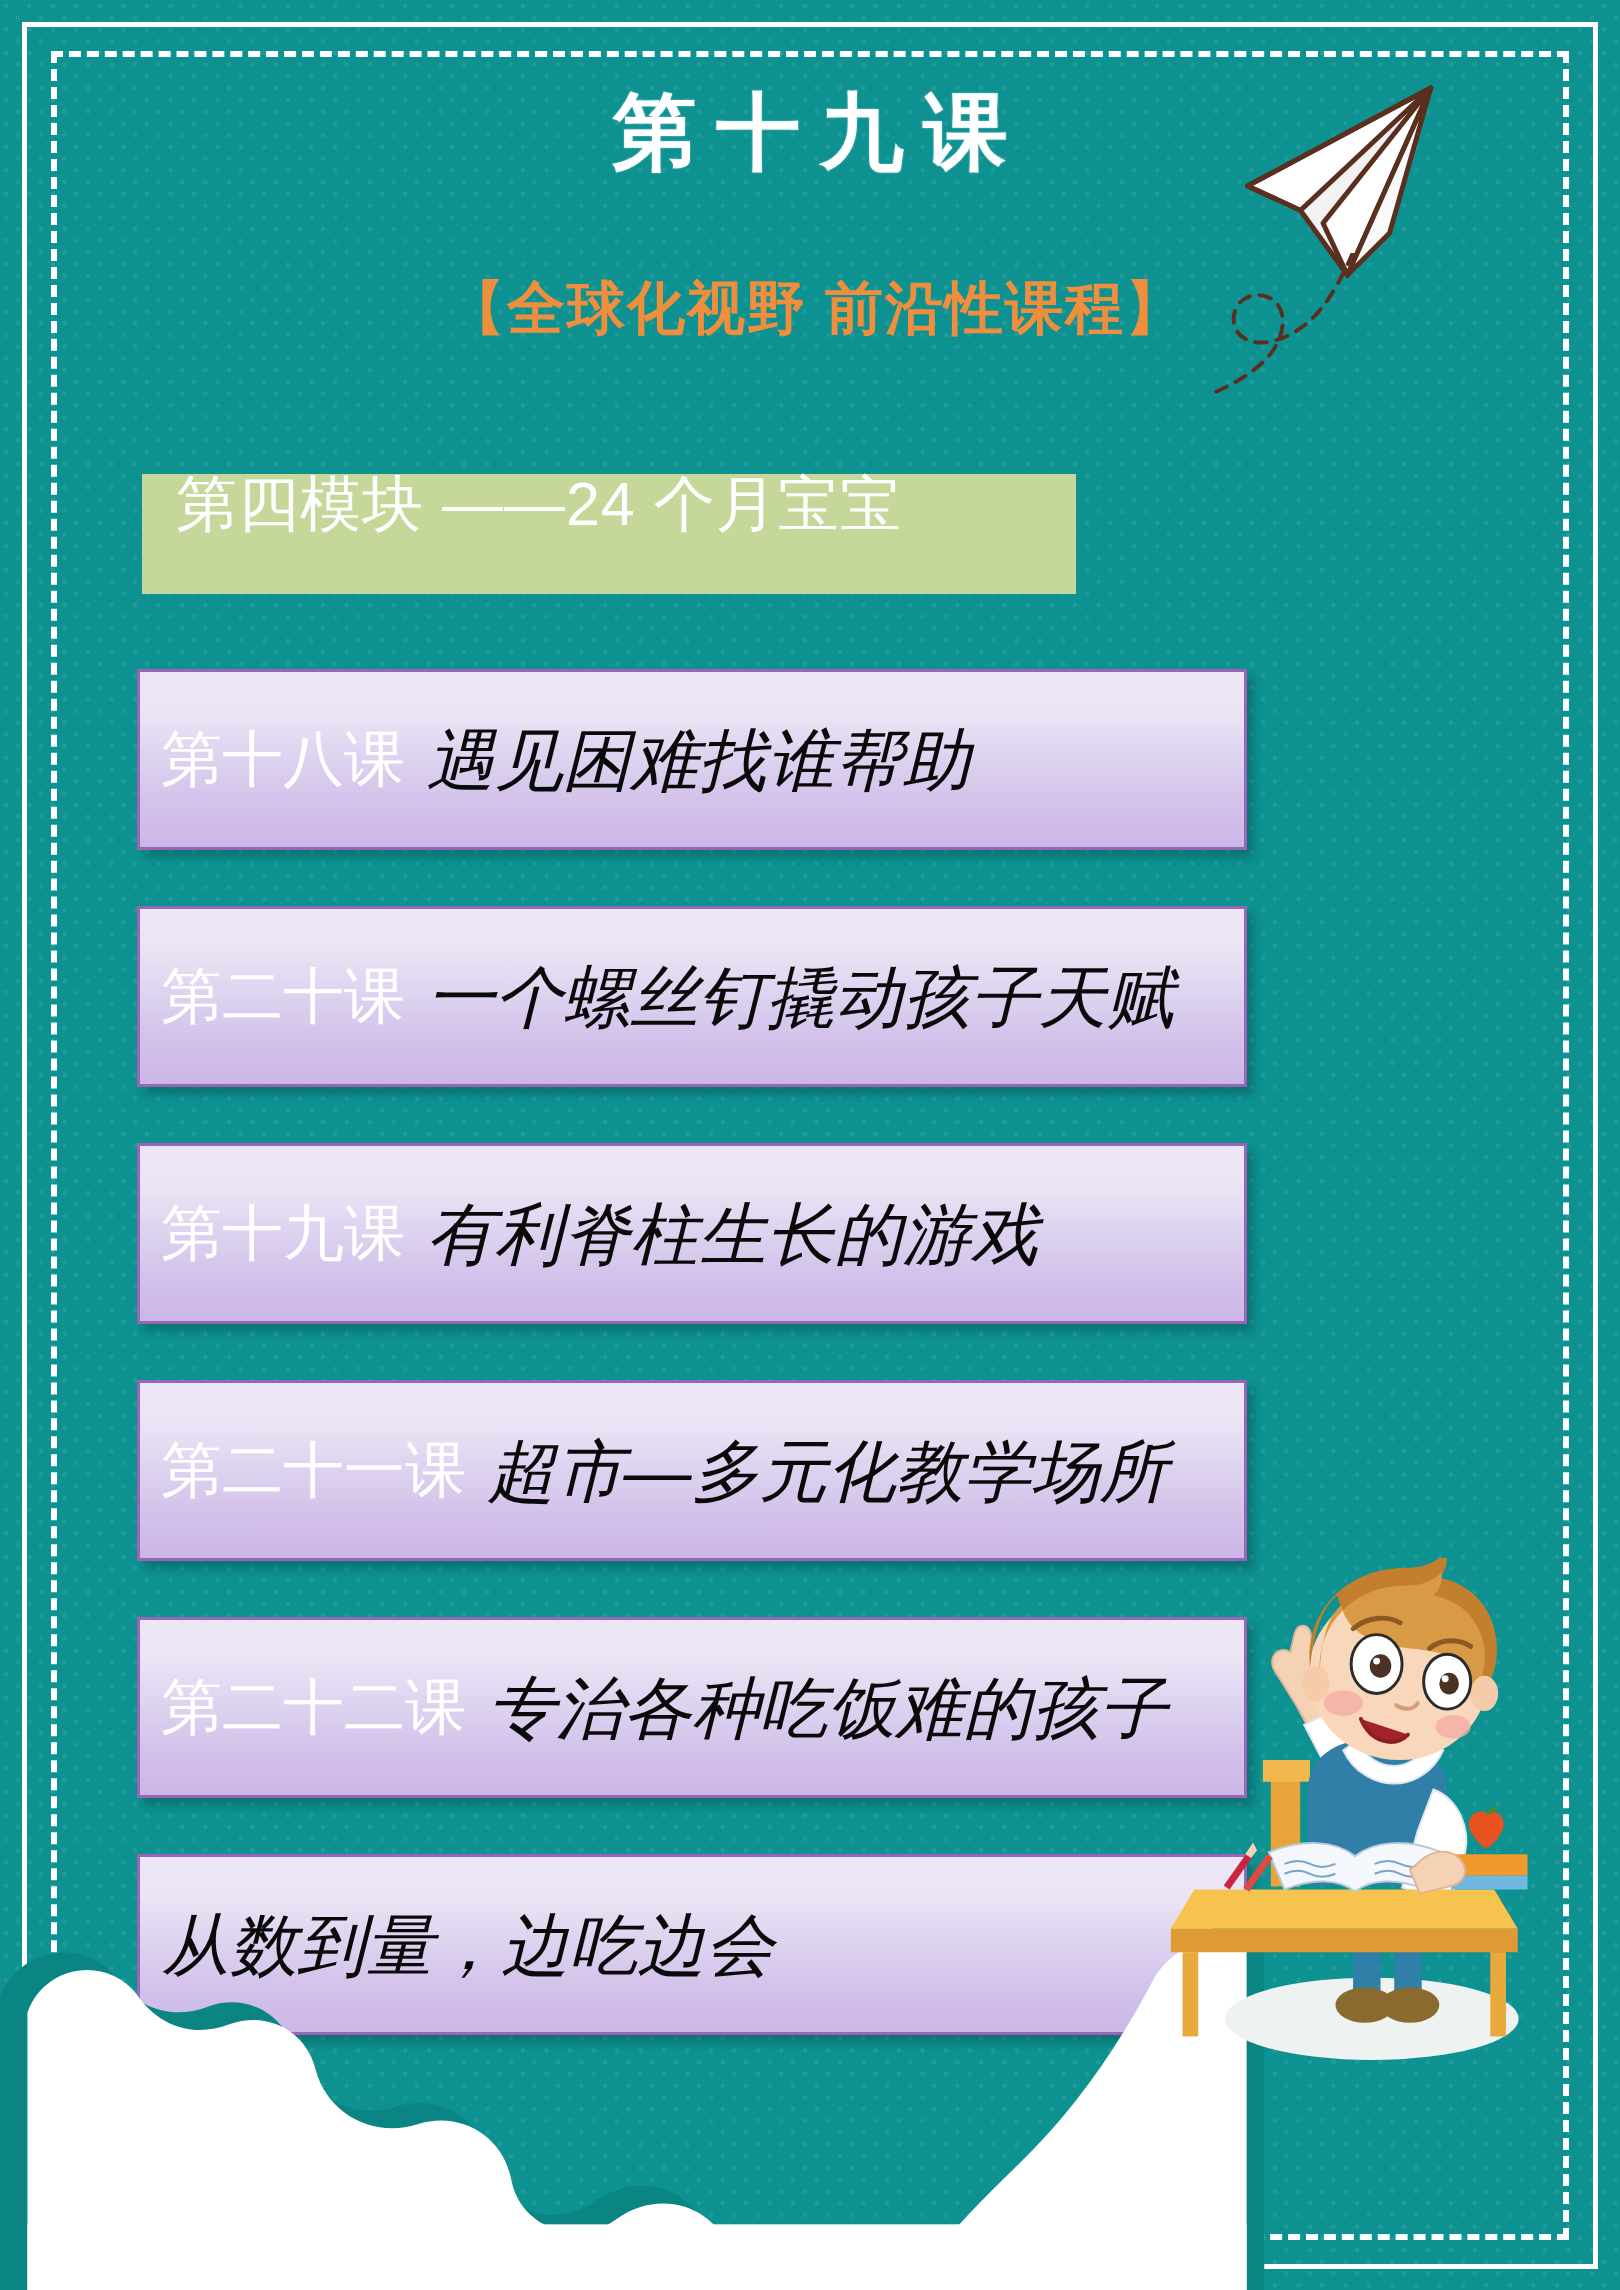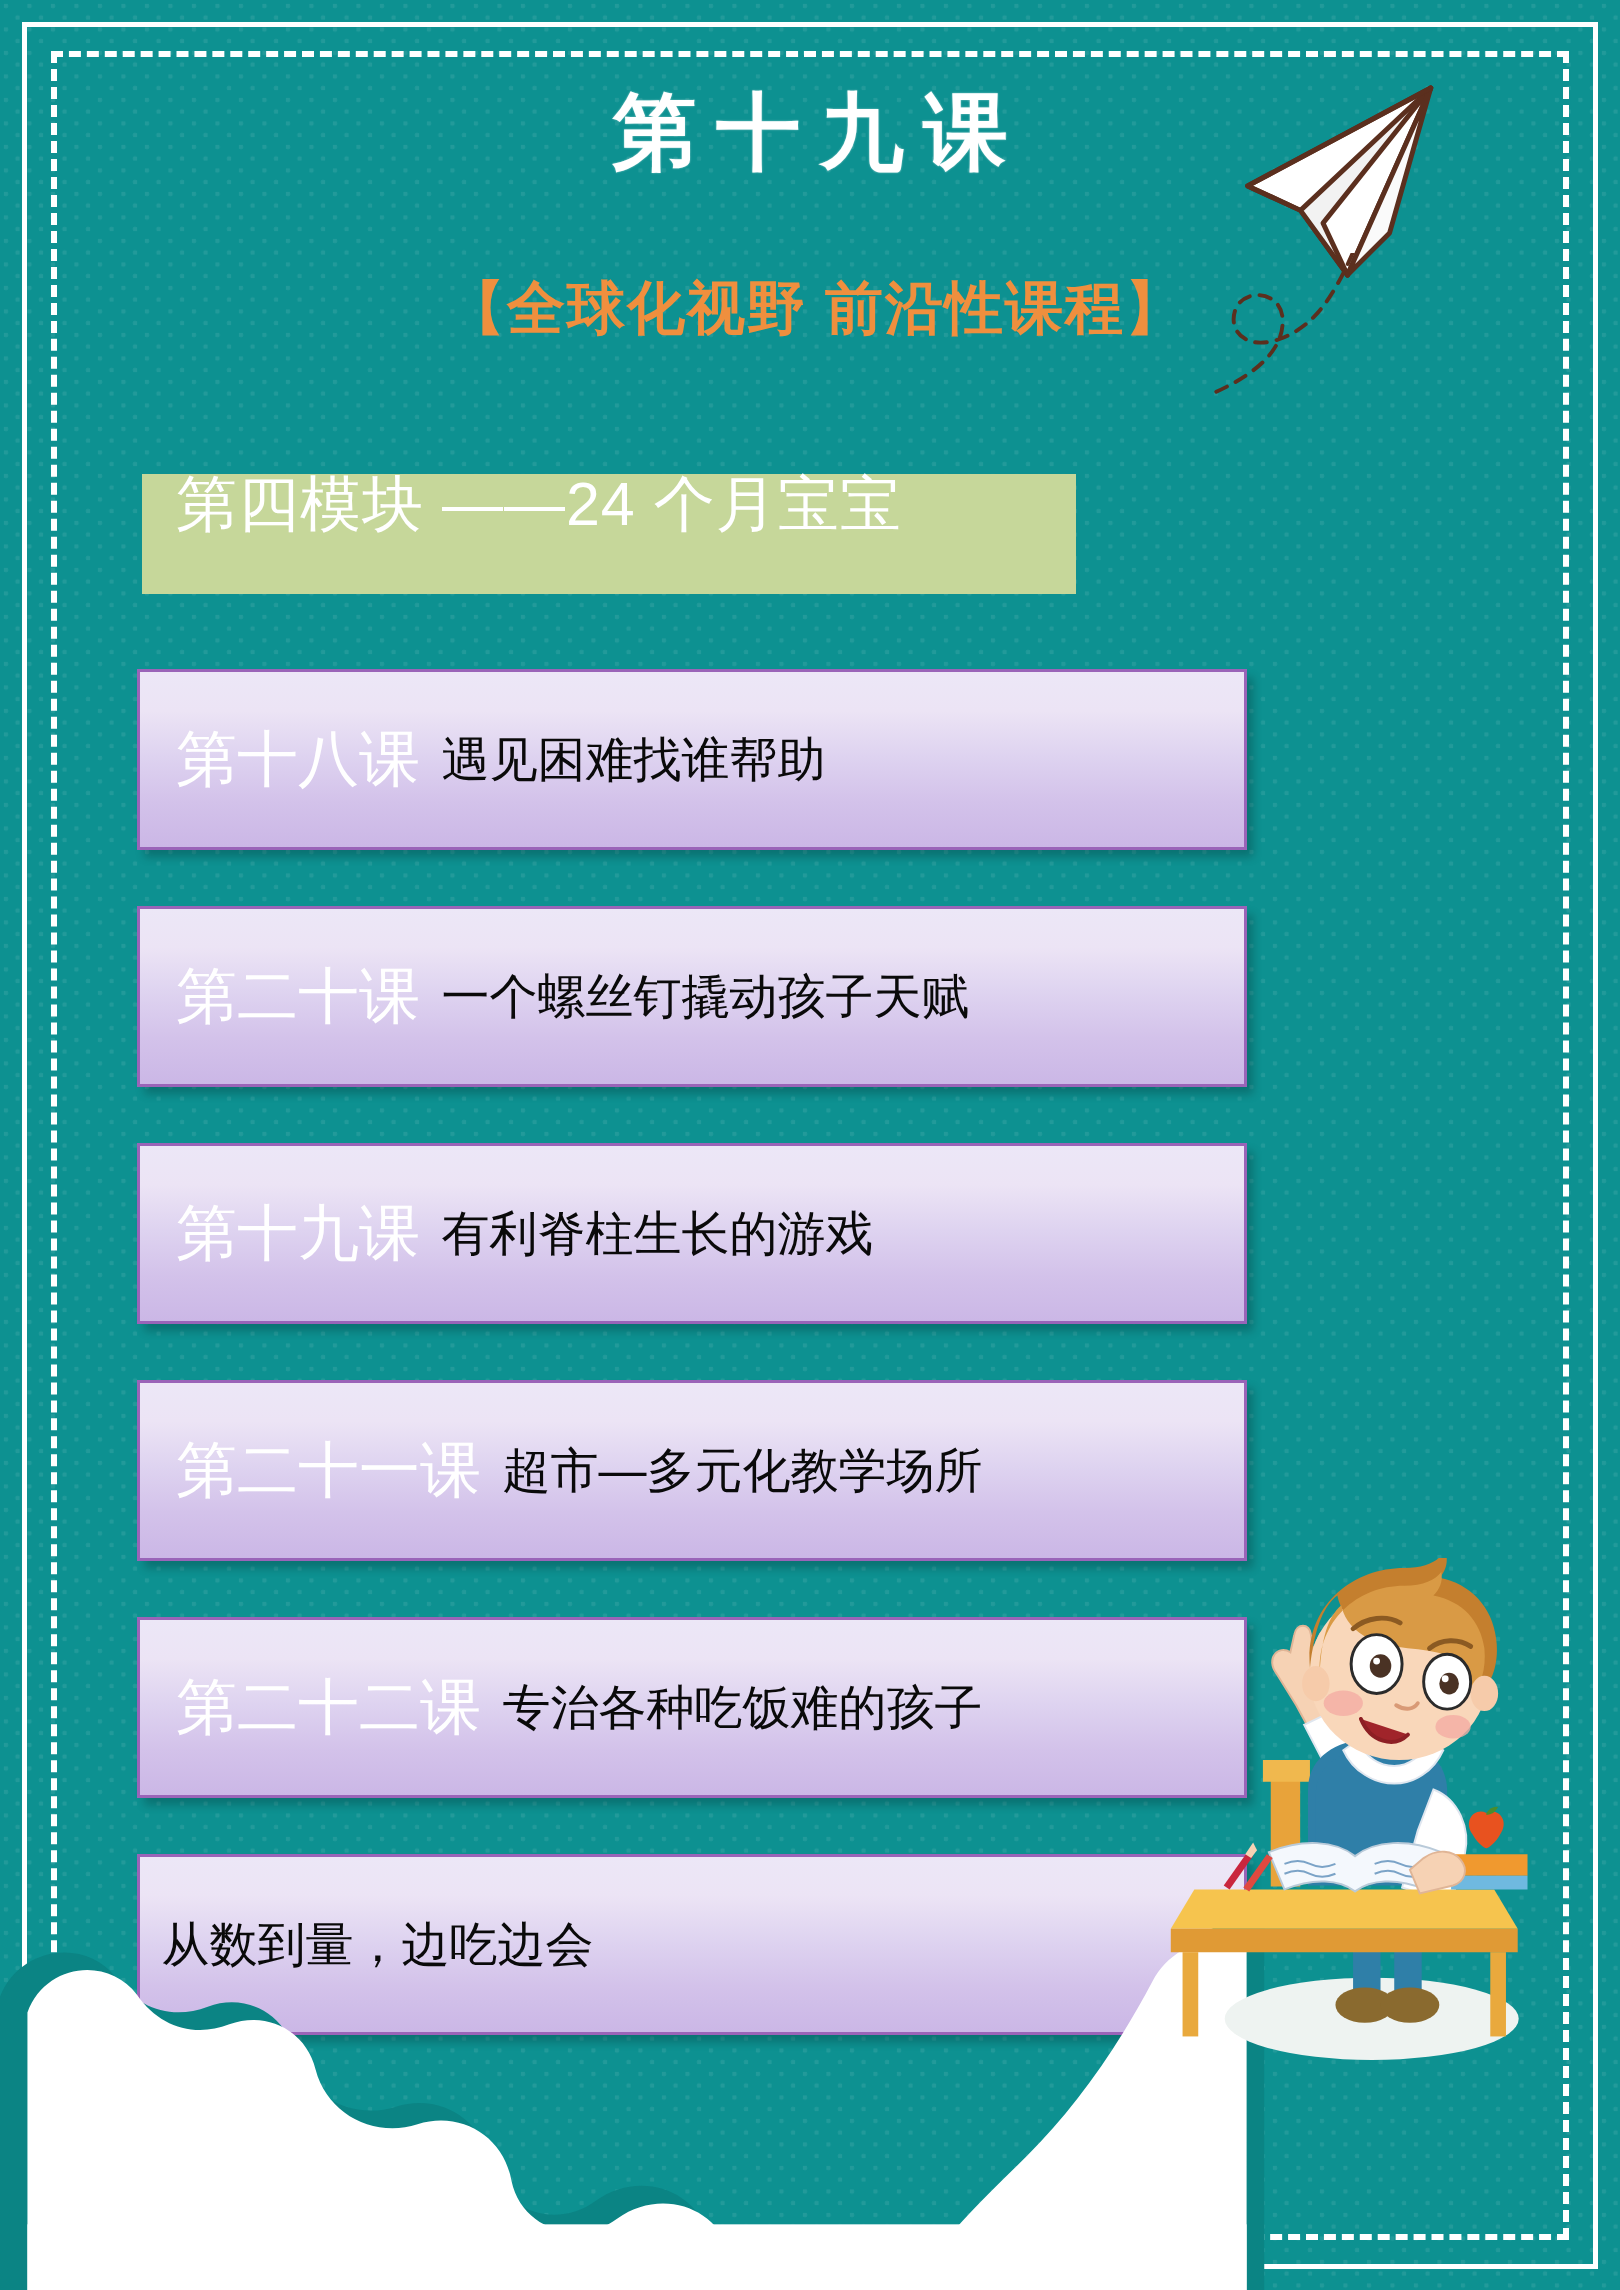--- a/index.html
+++ b/index.html
@@ -89,31 +89,32 @@
     background:linear-gradient(to bottom,#ece7f7 0%,#ece4f5 22%,#ded3f0 48%,#d3c2ea 74%,#cbb7e6 100%);
     box-shadow:6.9px 7.8px 8.8px rgba(0,0,0,.22);
     display:flex;align-items:center;
     box-sizing:border-box;
     overflow:hidden;
   }
   .lesson .num{
     color:#ffffff;
     font-size:61px;
     font-weight:400;
-    padding-left:36px;
+    padding-left:21px;
     white-space:nowrap;
     line-height:1;
   }
   .lesson .name{
     color:#0a0a0a;
-    font-size:48px;
+    font-size:68px;
     font-weight:400;
     padding-left:21.6px;
     white-space:nowrap;
     line-height:1;
+    font-style:italic;
   }
   
   .cloud{
     position:absolute;left:0;bottom:0;width:1620px;height:451px;
     pointer-events:none;
   }
   
   .boy{
     position:absolute;left:1161px;top:1558px;width:392px;height:510px;
   }

